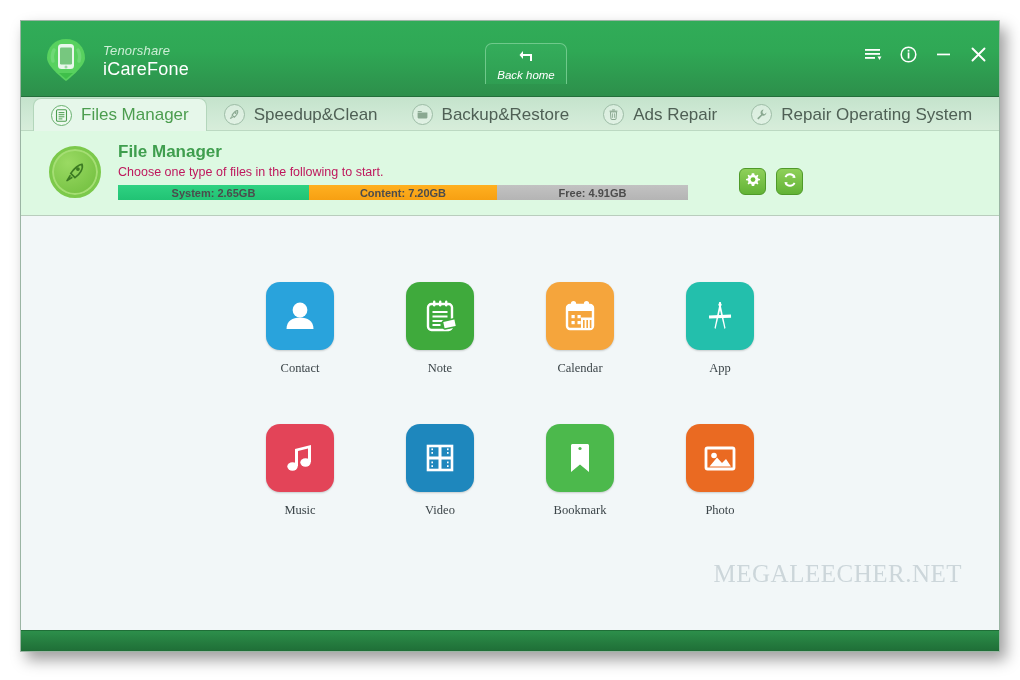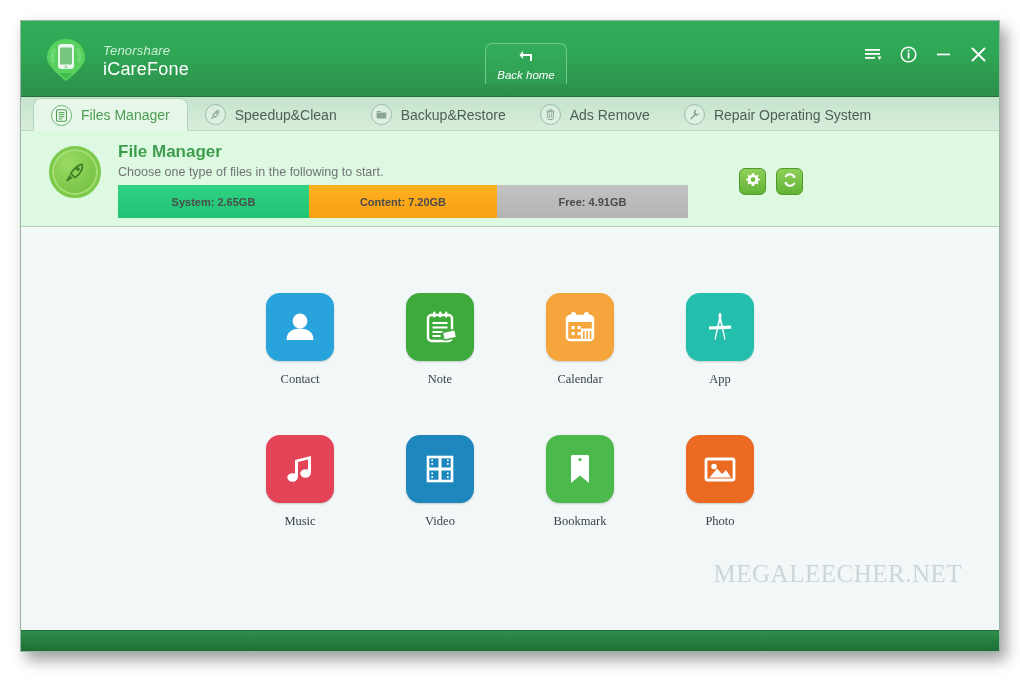--- a/index.html
+++ b/index.html
@@ -103,21 +103,21 @@
     align-items: flex-end;
     padding-left: 12px;
     border-bottom: 1px solid #bcd9c2;
   }
   .tab {
     height: 31px;
     display: flex;
     align-items: center;
     gap: 9px;
     padding: 0 17px;
-    font-size: 14px;
+    font-size: 17px;
     color: #4f6055;
     cursor: pointer;
     white-space: nowrap;
   }
   .tab .t-ico {
     width: 21px; height: 21px;
     border-radius: 50%;
     border: 1px solid #9dbca6;
     display: flex; align-items: center; justify-content: center;
     background: rgba(255,255,255,0.30);
@@ -153,28 +153,28 @@
     margin-top: 4px;
   }
   #fm-texts { margin-left: 17px; margin-top: 0; }
   #fm-title {
     font-size: 17px; font-weight: bold;
     color: #3f9e4e;
     margin-bottom: 3px;
   }
   #fm-sub {
     font-size: 12.5px;
-    color: #737373;
+    color: #be185d;
     margin-bottom: 6px;
   }
 
   
   #storage-bar {
     width: 570px;
-    height: 33px;
+    height: 15px;
     display: flex;
     font-size: 11px;
     font-weight: bold;
     color: #4c4c4c;
   }
   #storage-bar > div {
     display: flex; align-items: center; justify-content: center;
     height: 100%;
     overflow: hidden;
     white-space: nowrap;
@@ -357,21 +357,21 @@
     <div class="tab">
       <span class="t-ico">
         <svg width="13" height="13" viewBox="0 0 13 13">
           <path d="M3.4 3.9 L9.6 3.9 L9 11 C9 11.3 8.7 11.5 8.4 11.5 L4.6 11.5 C4.3 11.5 4 11.3 4 11 Z" fill="none" stroke="#8aa891" stroke-width="1"></path>
           <rect x="2.6" y="2.6" width="7.8" height="1.1" fill="#8aa891"></rect>
           <rect x="5.1" y="1.4" width="2.8" height="1.1" fill="#8aa891"></rect>
           <rect x="5.2" y="5.4" width="0.8" height="4.4" fill="#8aa891"></rect>
           <rect x="7" y="5.4" width="0.8" height="4.4" fill="#8aa891"></rect>
         </svg>
       </span>
-      <span>Ads Remove</span>
+      <span>Ads Repair</span>
     </div>
 
 
     <div class="tab">
       <span class="t-ico">
         <svg width="13" height="13" viewBox="0 0 13 13">
           <path d="M8.6 1.6 A3 3 0 0 0 6.2 6.4 L2.2 10.2 L3.4 11.4 L7.3 7.4 A3 3 0 0 0 11.4 4.6 L9.6 6.2 L8 5.6 L7.4 4 Z" fill="#8aa891"></path>
         </svg>
       </span>
       <span>Repair Operating System</span>

